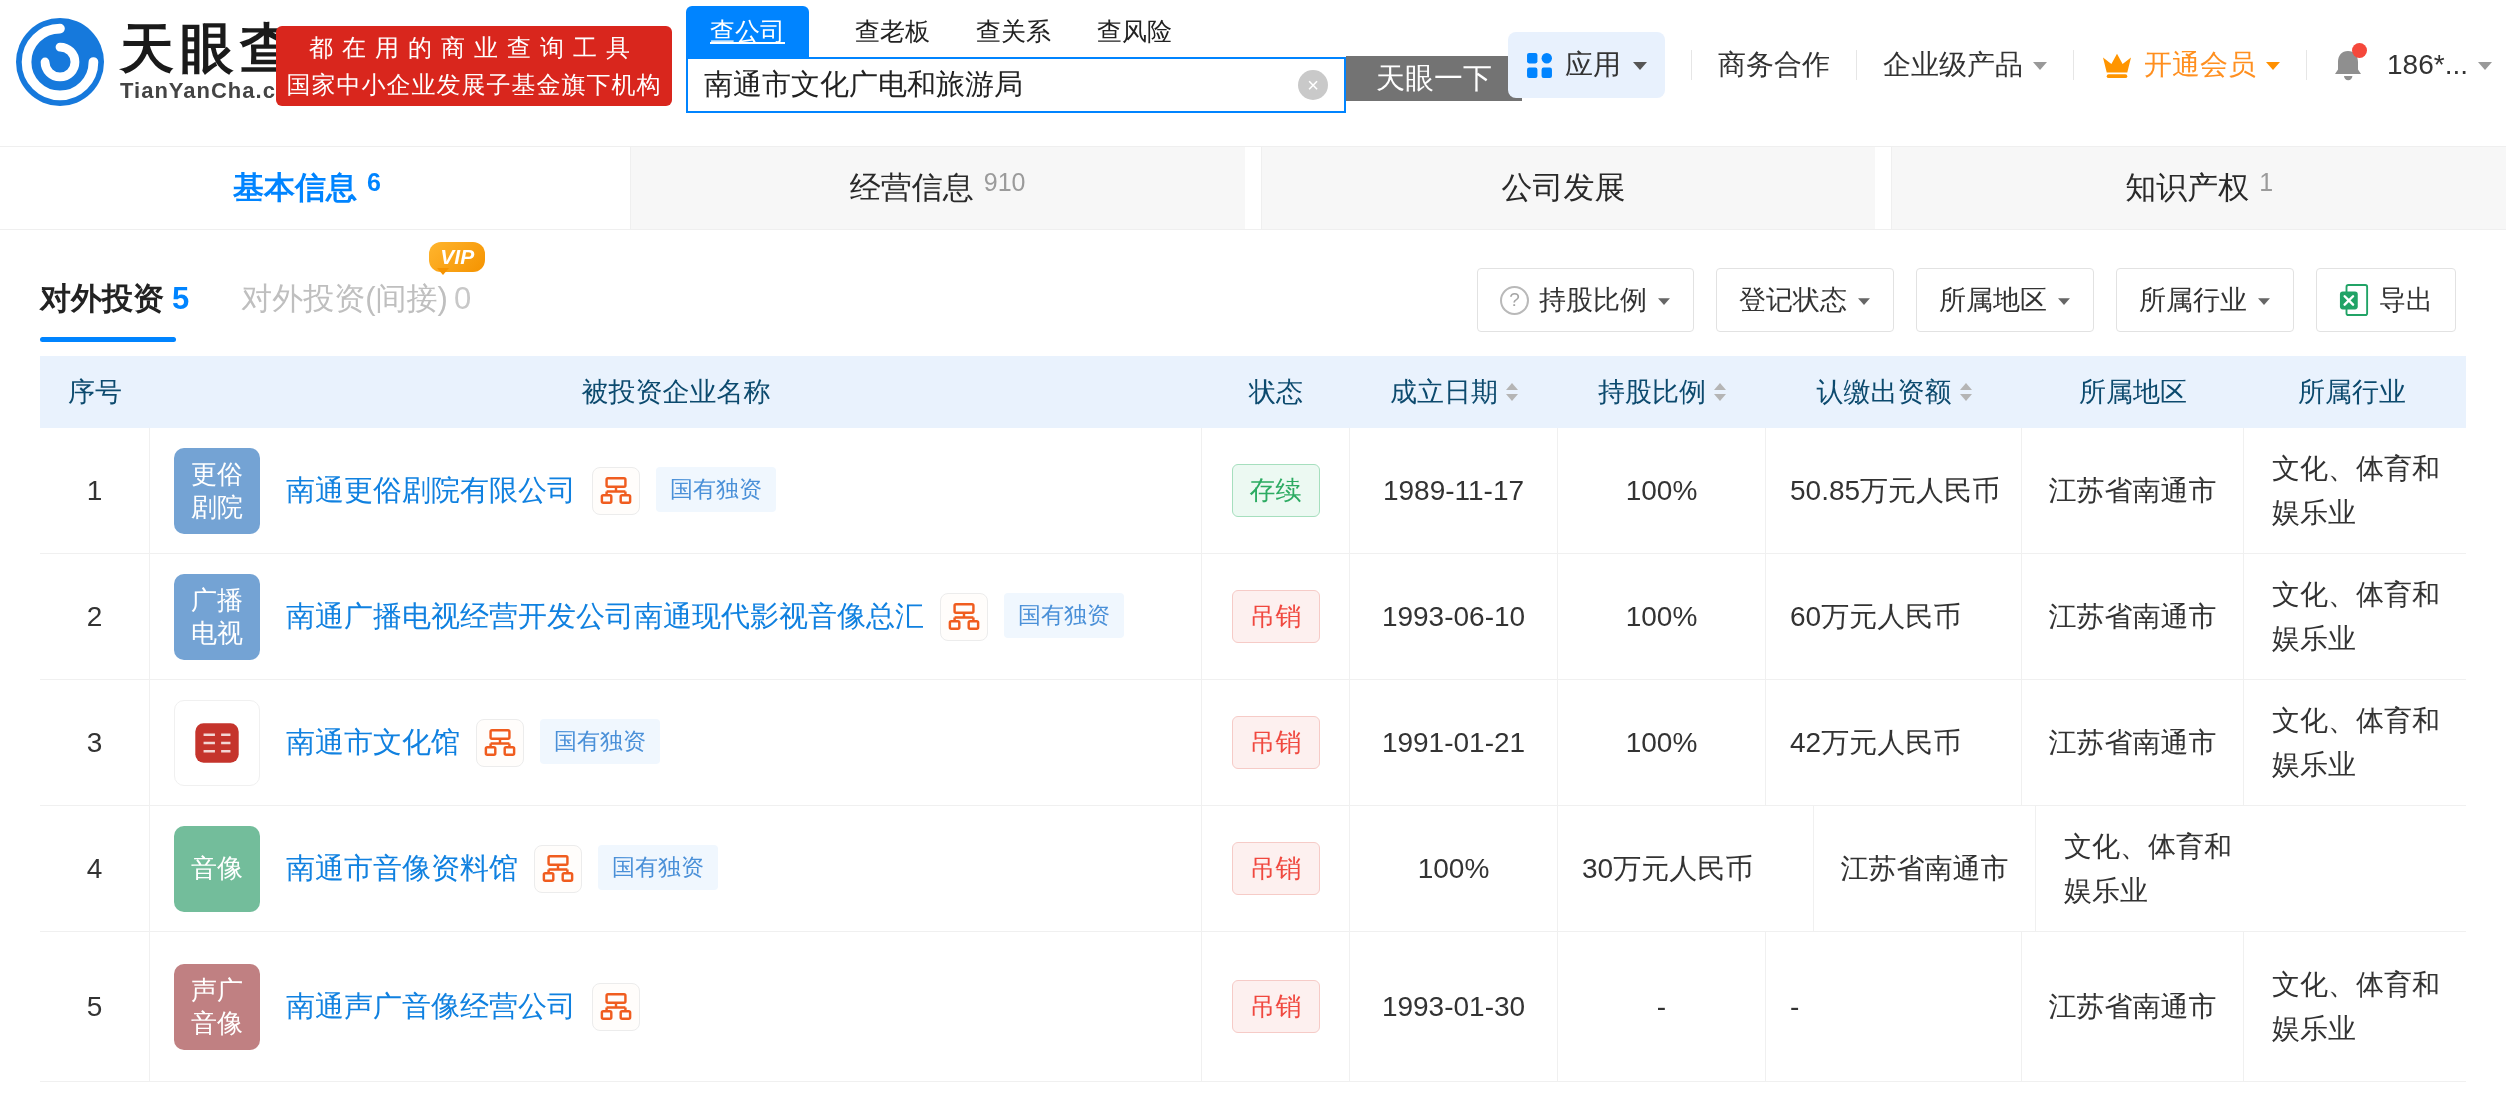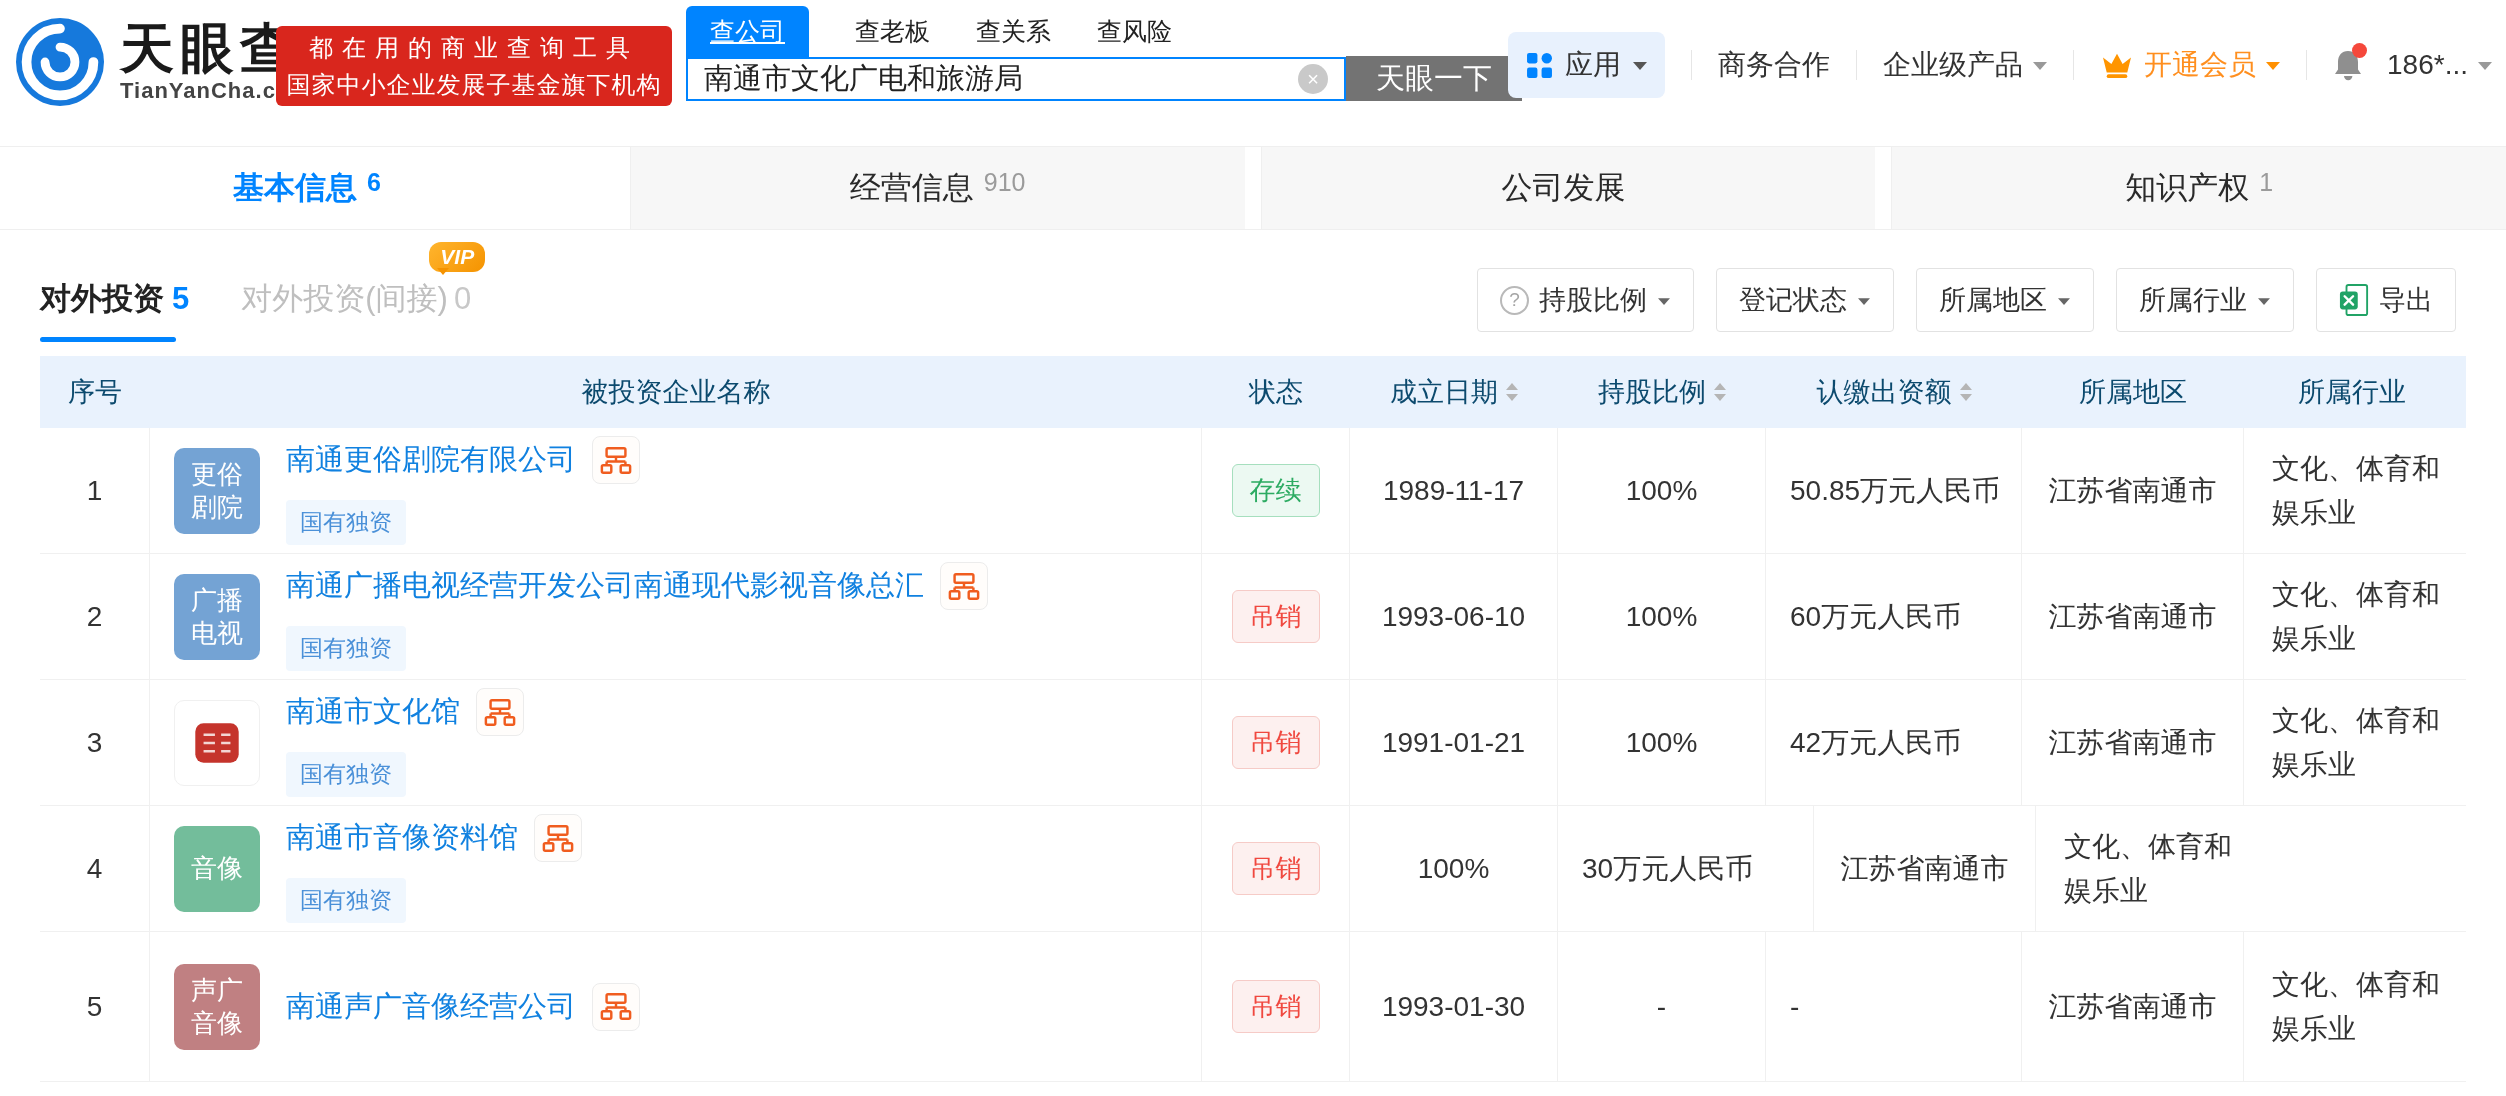--- a/index.html
+++ b/index.html
@@ -17,21 +17,21 @@
   .slogan { position:absolute; left:276px; top:26px; width:396px; height:80px; background:#d9261d;
     border-radius:6px; color:#fff; display:flex; flex-direction:column; justify-content:center; text-align:center; }
   .slogan .l1 { font-size:24px; letter-spacing:9px; line-height:38px; }
   .slogan .l2 { font-size:24px; letter-spacing:1px; line-height:36px; }
   
   .search { position:absolute; left:686px; top:6px; }
   .search-tabs { display:flex; align-items:flex-end; font-size:25px; }
   .s-tab { padding:9px 0; margin-left:46px; color:#222; cursor:pointer; }
   .s-tab.active { background:#0084ff; color:#fff; border-radius:6px 6px 0 0; padding:9px 24px; margin-left:0;text-decoration:underline; }
   .search-box { display:flex; align-items:stretch; }
-  .input-wrap { width:660px; height:44px; border:2px solid #0084ff; background:#fff;
+  .input-wrap { width:660px; height:56px; border:2px solid #0084ff; background:#fff;
     display:flex; align-items:center; padding:0 16px; }
   .input-wrap input { flex:1; border:none; outline:none; font-size:29px; color:#222;
     font-family:"Liberation Sans","DejaVu Sans",sans-serif; }
   .clear-icon { width:30px; height:30px; border-radius:50%; background:#c9c9c9; color:#fff;
     font-size:20px; line-height:30px; text-align:center; cursor:pointer; flex-shrink:0; }
   .search-btn { width:176px; height:45px; margin-top:-1px; background:#737373; color:#fff; border:none;
     font-size:29px; cursor:pointer; font-family:Liberation Serif, serif; }
   
   .nav { position:absolute; right:14px; top:32px; display:flex; align-items:center; font-size:28px; color:#333; }
   .apps-btn { display:flex; align-items:center; gap:12px; background:#e8f1fd; border-radius:8px;
@@ -93,21 +93,21 @@
   .t-head .c8 { justify-content:center; }
   .sort { display:flex; flex-direction:column; gap:4px; margin-left:8px; cursor:pointer; }
   .tri-up { width:0; height:0; border:6px solid transparent; border-bottom:7px solid #b5b5b5; border-top:none; }
   .tri-down { width:0; height:0; border:6px solid transparent; border-top:7px solid #b5b5b5; border-bottom:none; }
   .t-row { font-size:28px; color:#333; }
   .c2.body { padding:0 24px; gap:26px; }
   .avatar { width:86px; height:86px; border-radius:10px; color:#fff; font-size:26px; flex-shrink:0;
     display:flex; align-items:center; justify-content:center; text-align:center;
     white-space:pre-line; line-height:1.25; cursor:pointer; }
   .avatar.seal { background:#fff; border:1px solid #f0f0f0; }
-  .name-info { display:flex; flex-direction:column; justify-content:flex-end; gap:16px; }
+  .name-info { display:flex; justify-content:flex-end; gap:16px; }
   .name-line { display:flex; align-items:center; gap:16px; }
   .company-link { font-size:29px; color:#1081e0; cursor:pointer; text-decoration:none; }
   .chart-btn { width:48px; height:48px; border:1px solid #ececec; border-radius:8px; background:#fffdfb;
     display:flex; align-items:center; justify-content:center; cursor:pointer; flex-shrink:0; }
   .tag { align-self:flex-start; background:#f0f7fe; color:#4a90d8; font-size:23px; padding:7px 14px; border-radius:4px; }
   .badge { font-size:26px; padding:8px 17px; border-radius:6px; border:1px solid; }
   .badge.green { color:#2cab62; border-color:#a6dfbe; background:#ecf9f2; }
   .badge.red { color:#f0483f; border-color:#f6cbc7; background:#fdf0ef; }
   .c6.body { padding-left:24px; }
   .c8.body { padding:0 20px 0 28px; line-height:1.55; }

